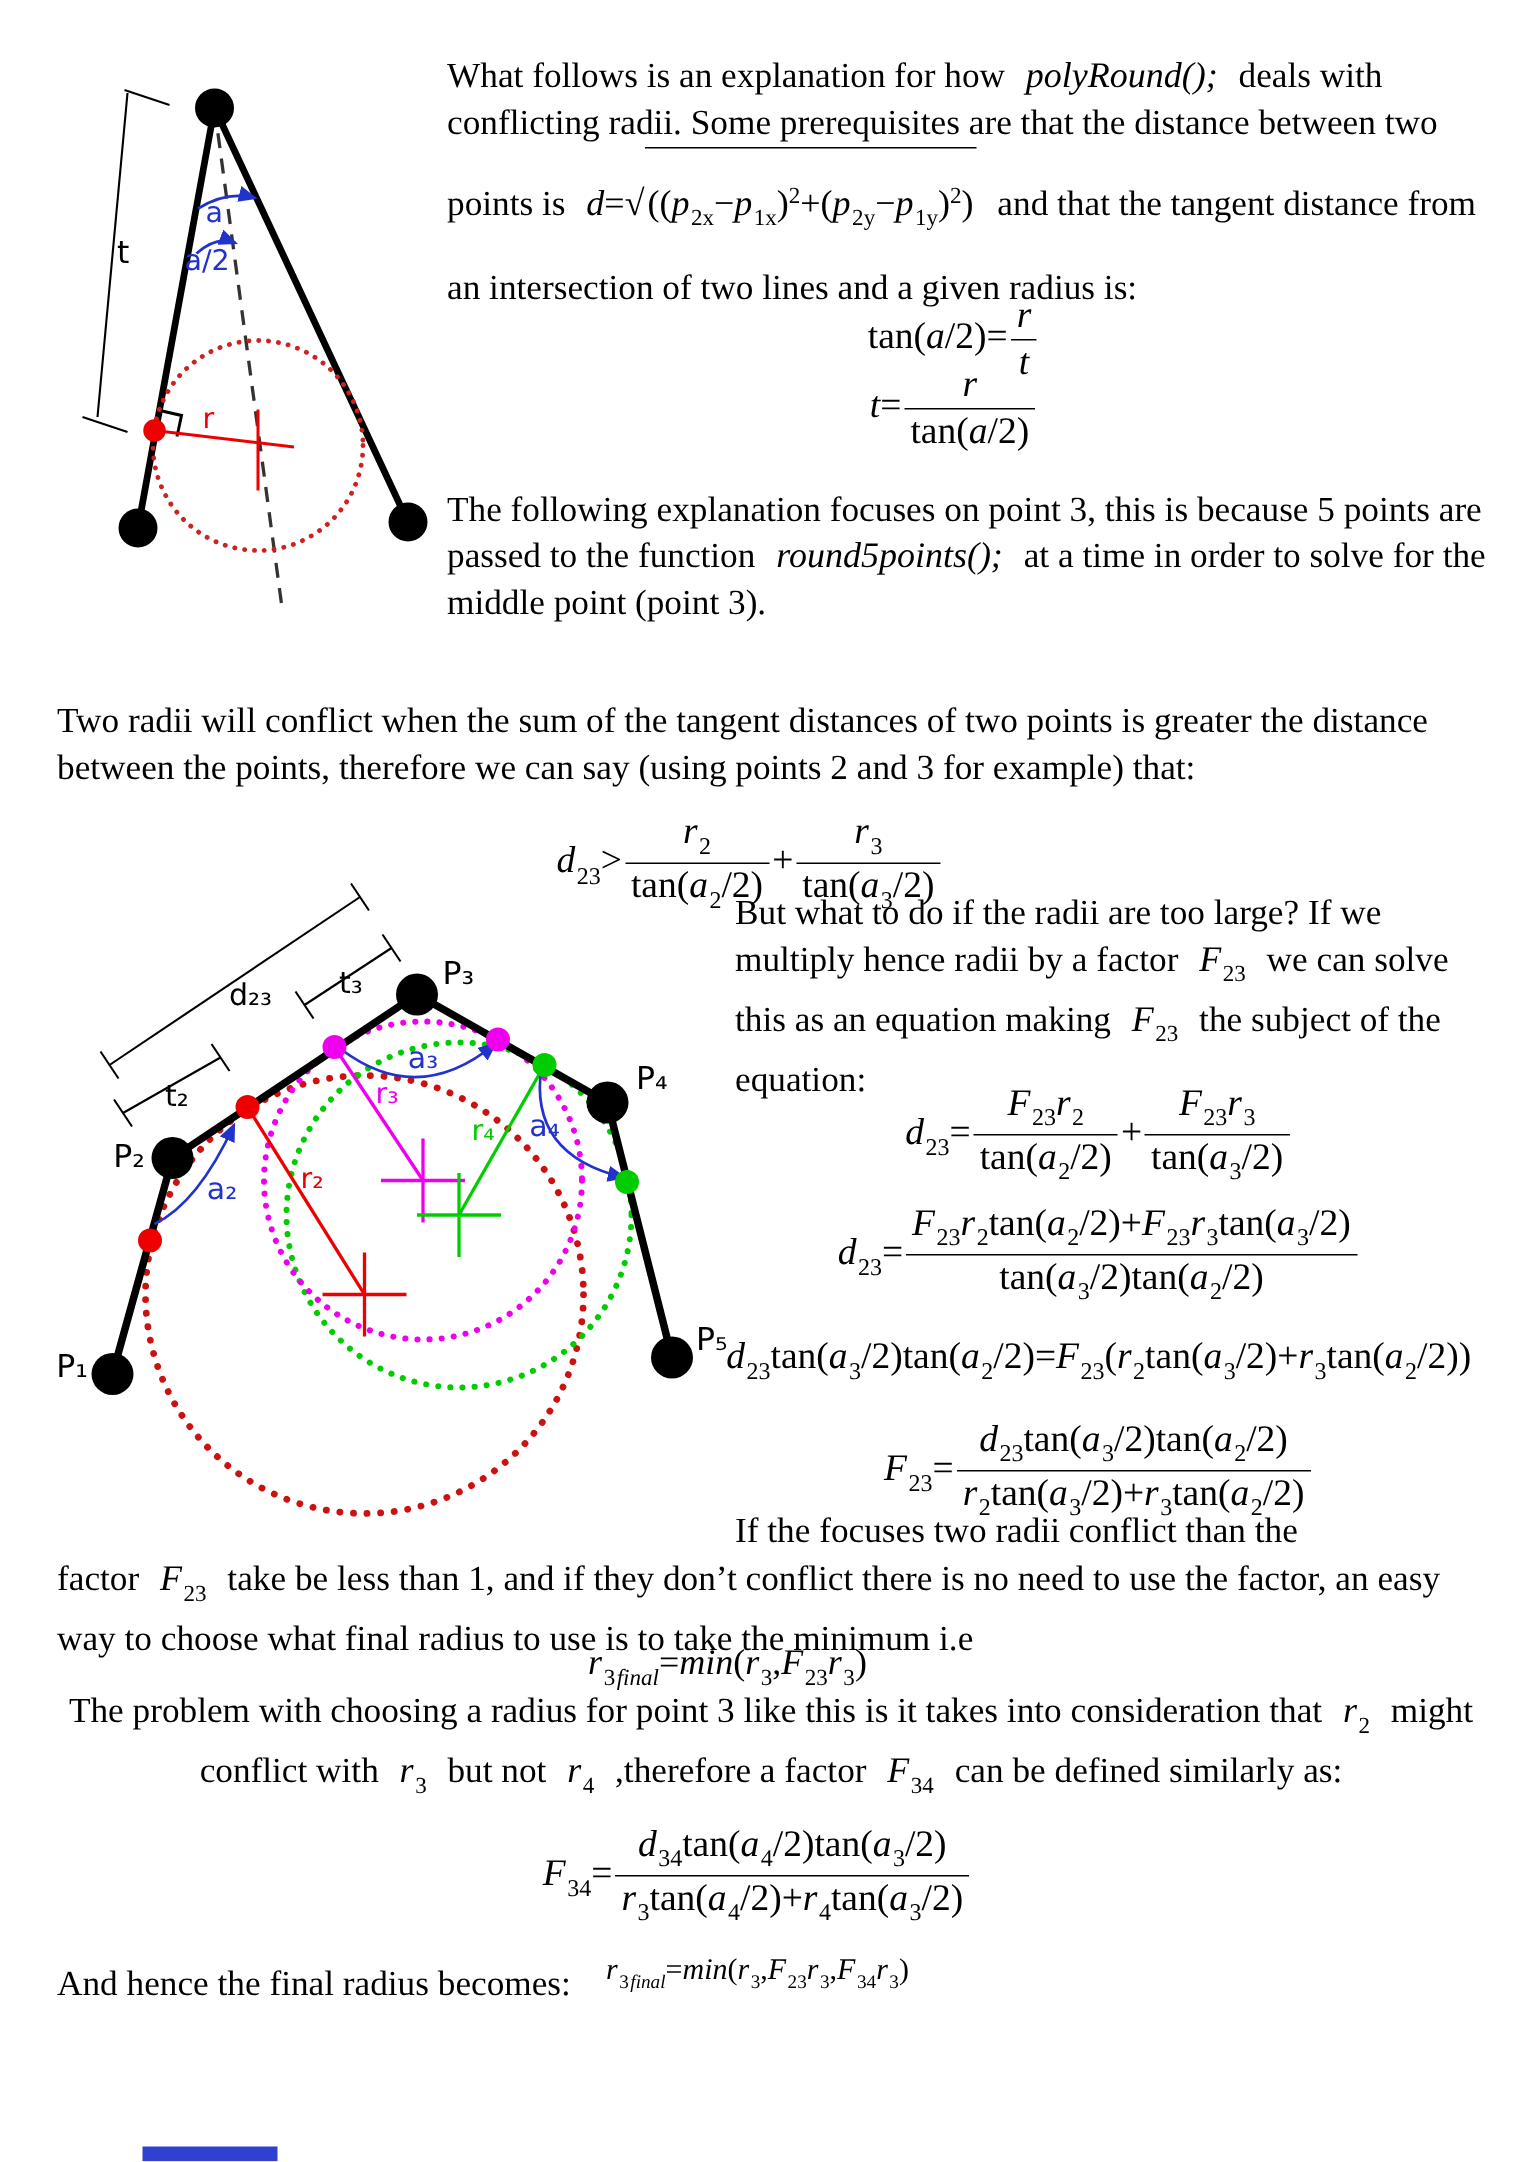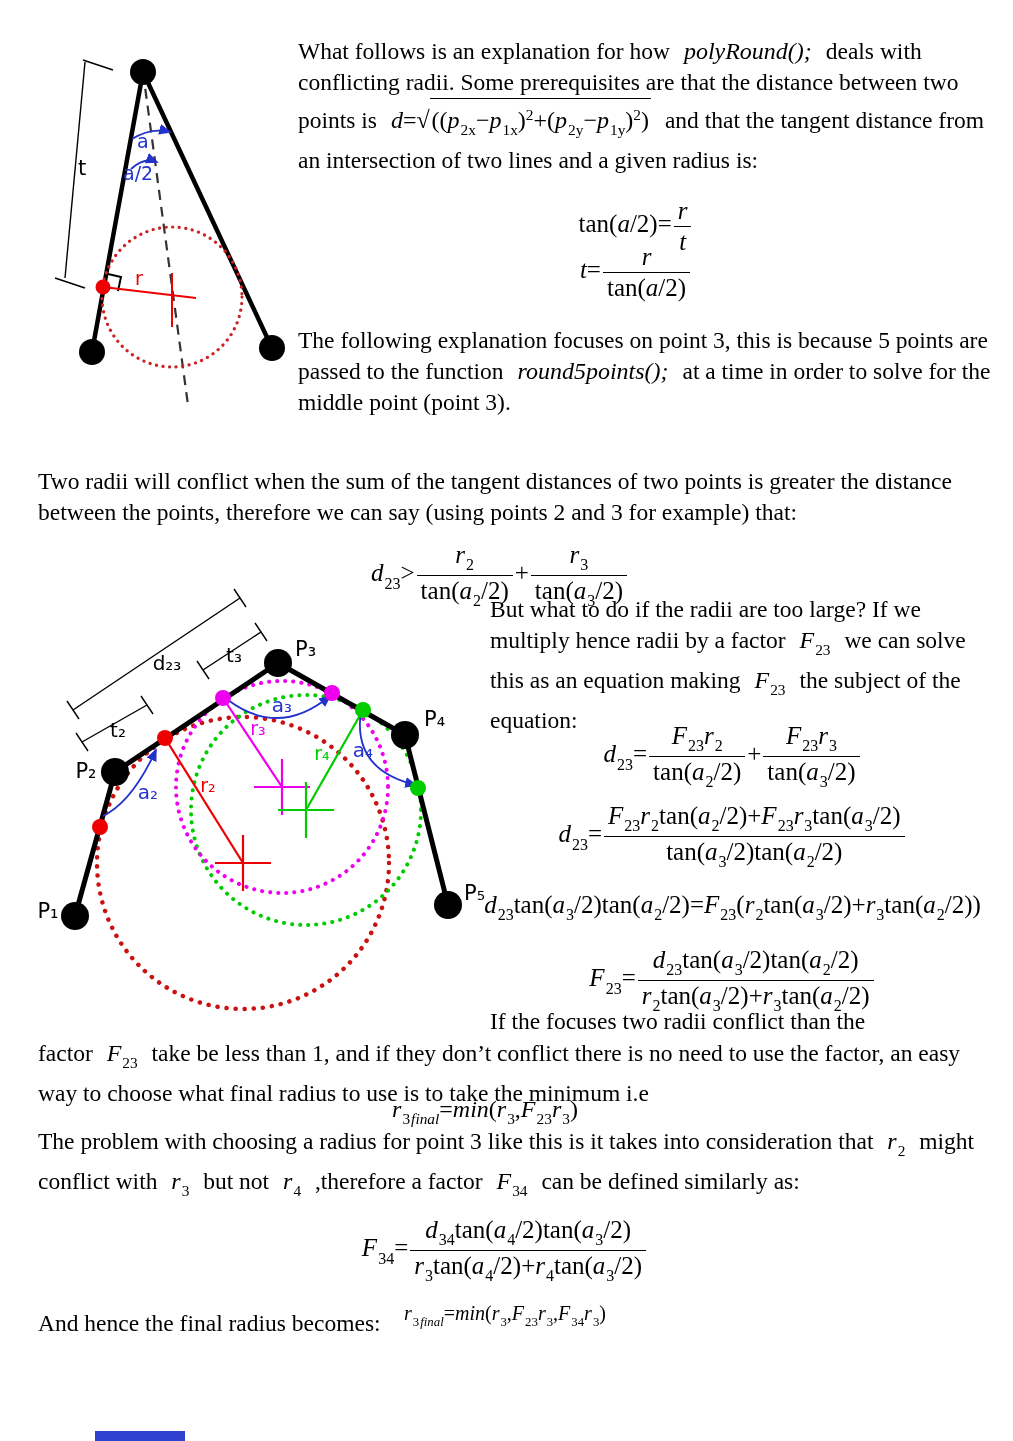--- a/index.html
+++ b/index.html
@@ -13,21 +13,21 @@
     position:absolute; font-size:25px; text-align:center; white-space:nowrap;
     font-family:"Liberation Serif", serif;
   }
   .i { font-style:italic; }
   .sub { font-size:64%; vertical-align:-0.45em; margin-left:1px; }
   .sup { font-size:64%; vertical-align:0.55em; }
   .frac { display:inline-block; vertical-align:middle; text-align:center; margin:0 2px; }
   .num { display:block; border-bottom:1.4px solid #000; padding:0 4px 1px; }
   .den { display:block; padding:1px 4px 0; }
   .sqrtsym { display:inline-block; }
-  .sqrtgrp { display:inline-block; border-top:1.4px solid #000; padding:0 2px; }
+  .sqrtgrp { display:inline-block; border-top:1.4px solid #000; padding:16px 2px; }
   .figure { position:absolute; }
   #bottom-bar { position:absolute; left:95px; top:1431px; width:90px; height:10px; background:#2e41cf; }
   svg text { font-family:"DejaVu Sans", sans-serif; }
 </style>
 </head>
 <body>
 
 <div id="page">
 
   <svg class="figure" style="left:30px; top:35px;" width="272" height="385" viewBox="0 0 272 385">
@@ -189,21 +189,21 @@
 
   <div class="para" style="left:490px; top:1006px; width:480px;">
     <span>If the focuses two radii conflict than the</span>
   </div>
   <div class="para" style="left:38px; top:1038px; width:952px;">
     <span>factor </span><span class="imath"><span class="i">F</span><span class="sub">23</span></span><span> take be less than 1, and if they don’t conflict there is no need to use the factor, an easy way to choose what final radius to use is to take the minimum i.e</span>
   </div>
 
   <div class="eq" style="left:320px; top:1096px; width:330px; font-size:24px;"><span class="i">r</span><span class="sub">3</span><span class="sub i">final</span><span>=</span><span class="i">min</span><span>(</span><span class="i">r</span><span class="sub">3</span><span>,</span><span class="i">F</span><span class="sub">23</span><span class="i">r</span><span class="sub">3</span><span>)</span></div>
 
-  <div class="para" style="left:38px; top:1126px; width:952px;">
+  <div class="para" style="left:38px; top:1126px; width:952px;text-align:center;">
     <span>The problem with choosing a radius for point 3 like this is it takes into consideration that </span><span class="imath"><span class="i">r</span><span class="sub">2</span></span><span> might conflict with </span><span class="imath"><span class="i">r</span><span class="sub">3</span></span><span> but not </span><span class="imath"><span class="i">r</span><span class="sub">4</span></span><span> ,therefore a factor </span><span class="imath"><span class="i">F</span><span class="sub">34</span></span><span> can be defined similarly as:</span>
   </div>
 
   <div class="eq" style="left:340px; top:1216px; width:330px;"><span class="i">F</span><span class="sub">34</span><span>=</span><span class="frac"><span class="num"><span class="i">d</span><span class="sub">34</span><span>tan(</span><span class="i">a</span><span class="sub">4</span><span>/2)tan(</span><span class="i">a</span><span class="sub">3</span><span>/2)</span></span><span class="den"><span class="i">r</span><span class="sub">3</span><span>tan(</span><span class="i">a</span><span class="sub">4</span><span>/2)+</span><span class="i">r</span><span class="sub">4</span><span>tan(</span><span class="i">a</span><span class="sub">3</span><span>/2)</span></span></span></div>
 
   <div class="para" style="left:38px; top:1276px; width:700px;margin-top:32px;">
     <span>And hence the final radius becomes:</span>
   </div>
 
   <div class="eq" style="left:340px; top:1302px; width:330px; font-size:20px;"><span class="i">r</span><span class="sub">3</span><span class="sub i">final</span><span>=</span><span class="i">min</span><span>(</span><span class="i">r</span><span class="sub">3</span><span>,</span><span class="i">F</span><span class="sub">23</span><span class="i">r</span><span class="sub">3</span><span>,</span><span class="i">F</span><span class="sub">34</span><span class="i">r</span><span class="sub">3</span><span>)</span></div>

